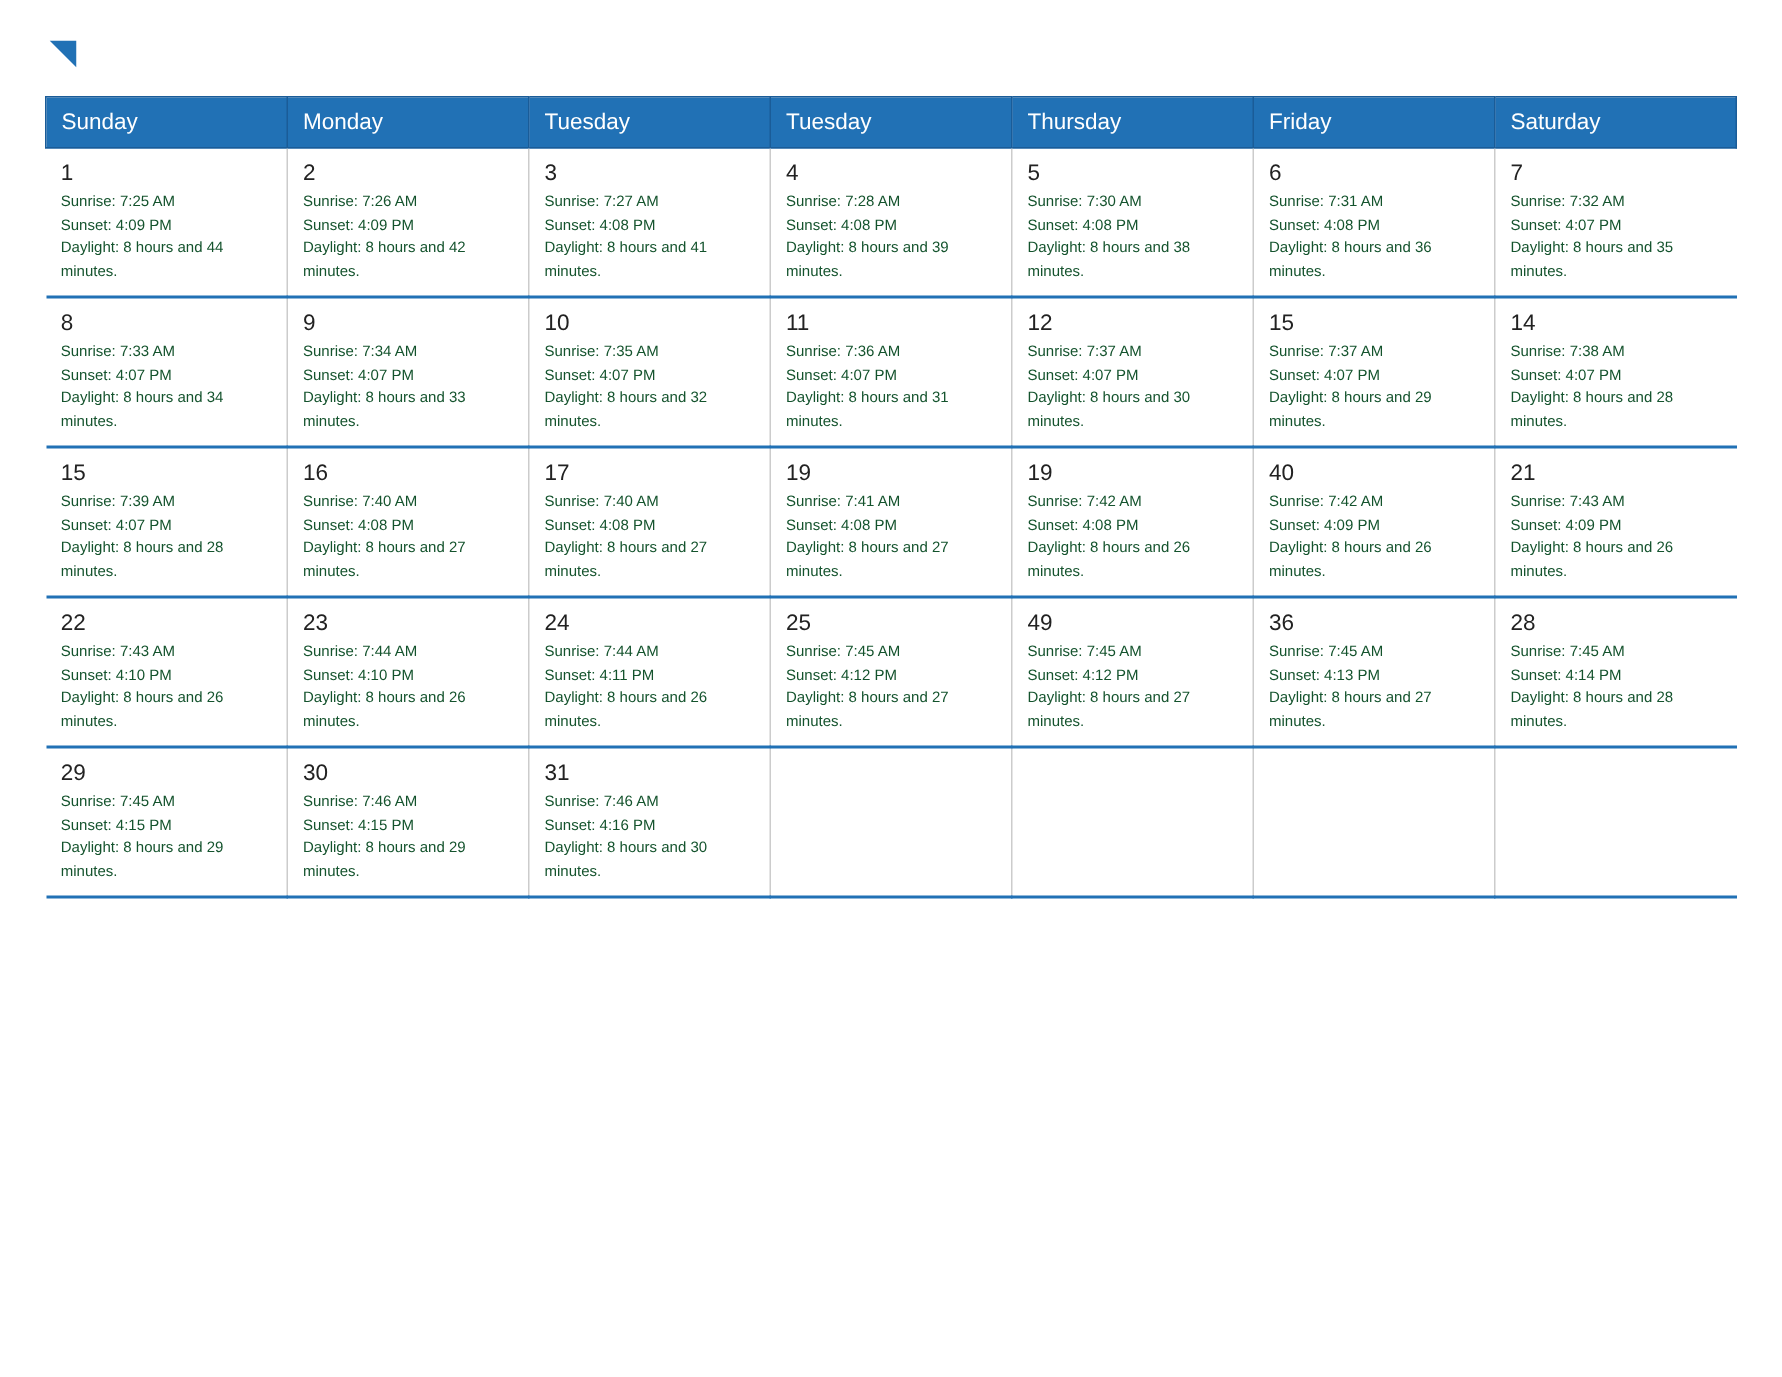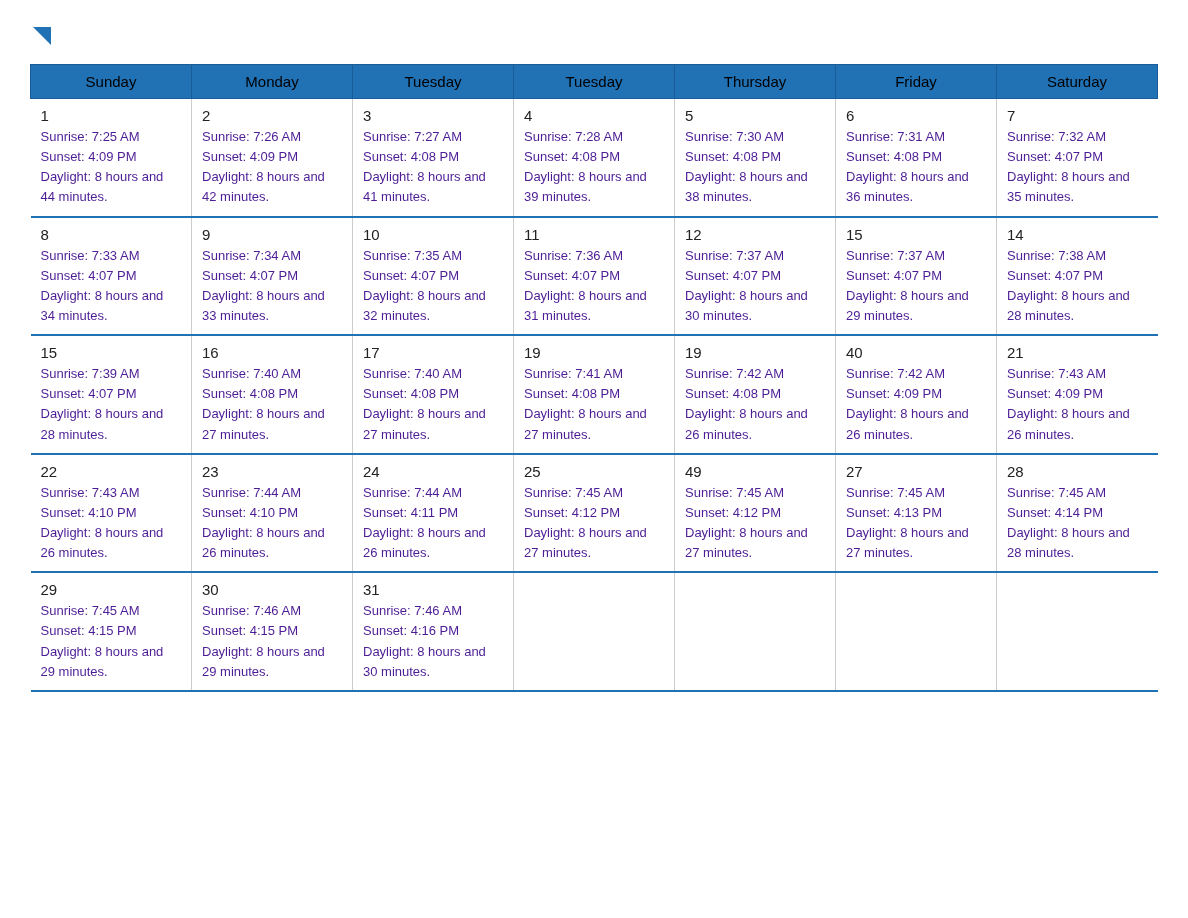--- a/index.html
+++ b/index.html
@@ -40,25 +40,25 @@
     }
     .calendar {
       width: 100%;
       border-collapse: collapse;
       margin-top: 12px;
     }
     .calendar thead tr {
       background-color: #2171b5;
     }
     .calendar thead th {
-      color: #000000;
+      color: #ffffff;
       font-size: 15px;
       font-weight: normal;
       padding: 8px 10px;
-      text-align: center;
+      text-align: left;
       border: 1px solid #1a5c98;
     }
     .calendar tbody tr {
       border-bottom: 2px solid #2171b5;
     }
     .calendar tbody td {
       vertical-align: top;
       padding: 8px 10px;
       font-size: 13px;
       color: #222;
@@ -69,23 +69,23 @@
     .calendar tbody td:last-child {
       border-right: none;
     }
     .day-num {
       font-size: 15px;
       font-weight: normal;
       margin-bottom: 3px;
       display: block;
     }
     .day-info {
-      font-size: 13px;
+      font-size: 10px;
       line-height: 1.55;
-      color: #4c1d95;
+      color: #14532d;
     }
     .empty-cell {
       background: #fff;
     }
   </style>
 </head>
 <body>
 
 <div class="header">
   <div class="logo">
@@ -227,21 +227,21 @@
         </td>
         <td>
           <span class="day-num">25</span>
           <div class="day-info">Sunrise: 7:45 AM<br>Sunset: 4:12 PM<br>Daylight: 8 hours and 27 minutes.</div>
         </td>
         <td>
           <span class="day-num">49</span>
           <div class="day-info">Sunrise: 7:45 AM<br>Sunset: 4:12 PM<br>Daylight: 8 hours and 27 minutes.</div>
         </td>
         <td>
-          <span class="day-num">27</span>
+          <span class="day-num">36</span>
           <div class="day-info">Sunrise: 7:45 AM<br>Sunset: 4:13 PM<br>Daylight: 8 hours and 27 minutes.</div>
         </td>
         <td>
           <span class="day-num">28</span>
           <div class="day-info">Sunrise: 7:45 AM<br>Sunset: 4:14 PM<br>Daylight: 8 hours and 28 minutes.</div>
         </td>
       </tr>
       <tr>
         <td>
           <span class="day-num">29</span>

